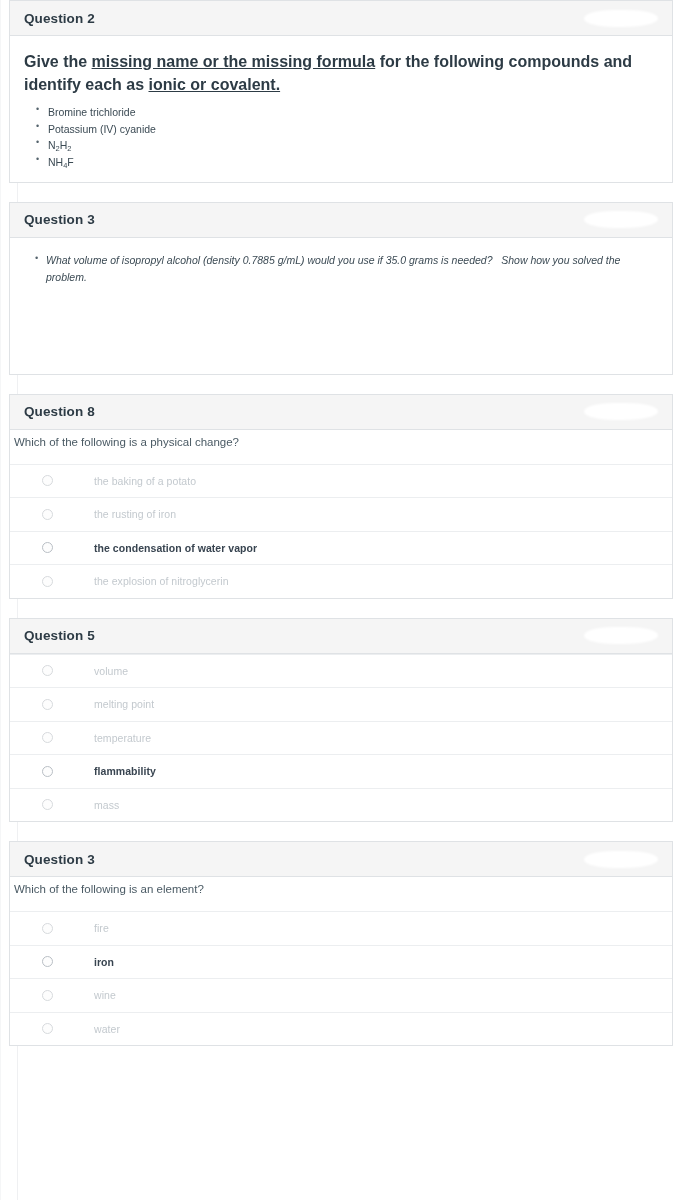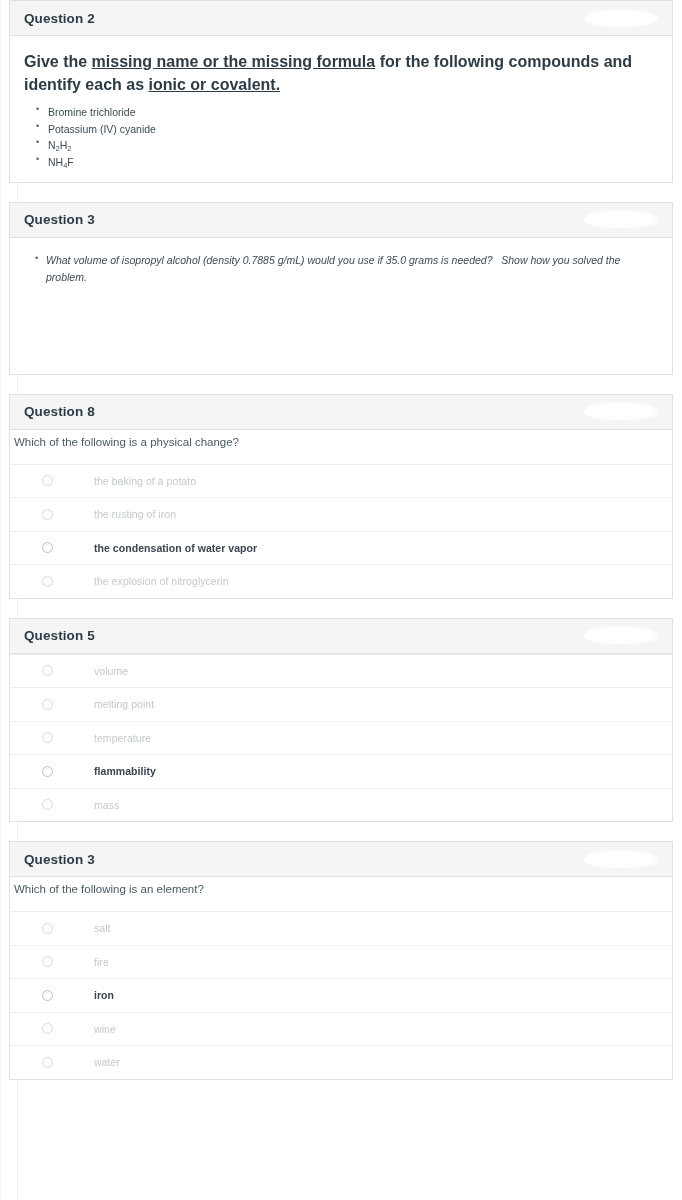--- a/index.html
+++ b/index.html
@@ -263,24 +263,20 @@
       <div class="question-card">
         <div class="q-header">
           <div class="q-title">Question 3</div>
           <div class="q-points-redaction"></div>
         </div>
         <div>
           <div class="mc-prompt">Which of the following is an element?</div>
           <div class="answers">
             <div class="answer-row">
               <span class="radio"></span>
-              <span class="answer-text">salt</span>
-            </div>
-            <div class="answer-row">
-              <span class="radio"></span>
               <span class="answer-text">fire</span>
             </div>
             <div class="answer-row emphasized">
               <span class="radio"></span>
               <span class="answer-text">iron</span>
             </div>
             <div class="answer-row">
               <span class="radio"></span>
               <span class="answer-text">wine</span>
             </div>

